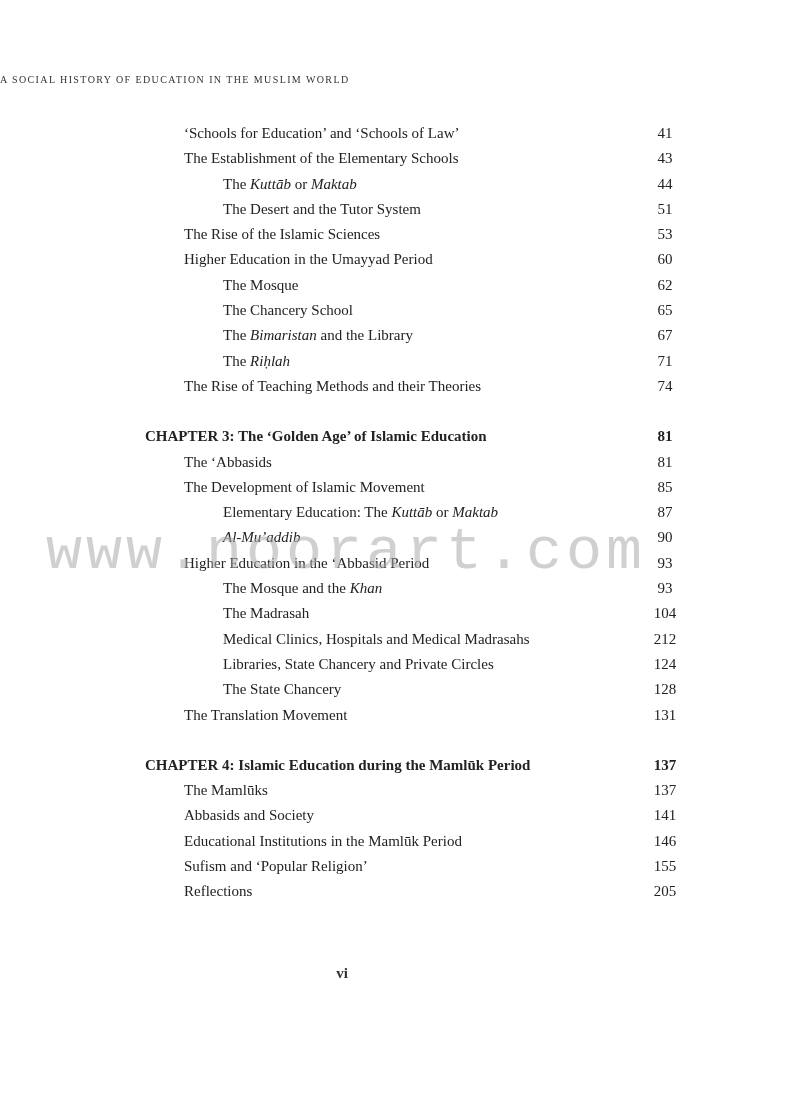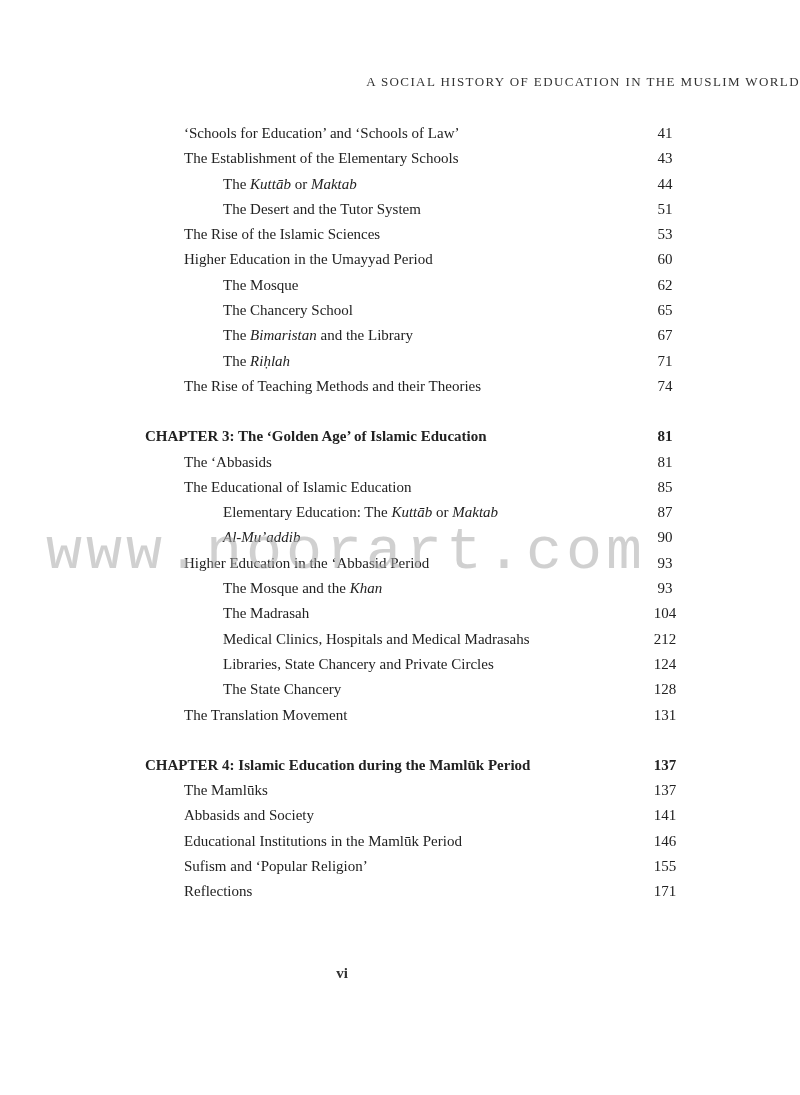--- a/index.html
+++ b/index.html
@@ -1,22 +1,22 @@
 <!DOCTYPE html>
 <html><head>
 <meta charset="utf-8">
 <style>
   html, body { margin: 0; padding: 0; }
   body {
     width: 800px; height: 1095px; background: #ffffff; position: relative; overflow: hidden;
     font-family: "DejaVu Serif", "Liberation Serif", serif; color: #1e1e1e;
   }
   .running-head {
-    position: absolute; top: 74px; left: 0; width: 800px; text-align: right;
-    font-family: "Liberation Serif", serif; font-size: 13px; letter-spacing: 1.4px;
+    position: absolute; top: 74px; left: 0; width: 800px; text-align: left;
+    font-family: "Liberation Serif", serif; font-size: 10px; letter-spacing: 1.4px;
     color: #333; text-transform: uppercase;
   }
   .toc { position: absolute; left: 145px; top: 121px; width: 540px; }
   .row {
     display: flex; justify-content: space-between; align-items: baseline;
     height: 25.3px; line-height: 25.3px;
     font-family: "Liberation Serif", serif; font-size: 15px; color: #222;
   }
   .row .title { white-space: nowrap; }
   .row .page { text-align: center; min-width: 40px; }
@@ -89,21 +89,21 @@
     <div class="gap"></div>
     <div class="row lvl1 chapter">
       <span class="title"><span>CHAPTER 3: The ‘Golden Age’ of Islamic Education</span></span>
       <span class="page">81</span>
     </div>
     <div class="row lvl2">
       <span class="title"><span>The ‘Abbasids</span></span>
       <span class="page">81</span>
     </div>
     <div class="row lvl2">
-      <span class="title"><span>The Educational of Islamic Education</span></span>
+      <span class="title"><span>The Development of Islamic Movement</span></span>
       <span class="page">85</span>
     </div>
     <div class="row lvl3">
       <span class="title"><span>Elementary Education: The </span><i>Kuttāb</i><span> or </span><i>Maktab</i></span>
       <span class="page">87</span>
     </div>
     <div class="row lvl3">
       <span class="title"><i>Al-Mu’addib</i></span>
       <span class="page">90</span>
     </div>
@@ -151,19 +151,19 @@
     <div class="row lvl2">
       <span class="title"><span>Educational Institutions in the Mamlūk Period</span></span>
       <span class="page">146</span>
     </div>
     <div class="row lvl2">
       <span class="title"><span>Sufism and ‘Popular Religion’</span></span>
       <span class="page">155</span>
     </div>
     <div class="row lvl2">
       <span class="title"><span>Reflections</span></span>
-      <span class="page">171</span>
+      <span class="page">205</span>
     </div>
   </div>
 
 <div class="watermark">www.noorart.com</div>
 
 <div class="folio">vi</div>
 
 </body></html>

